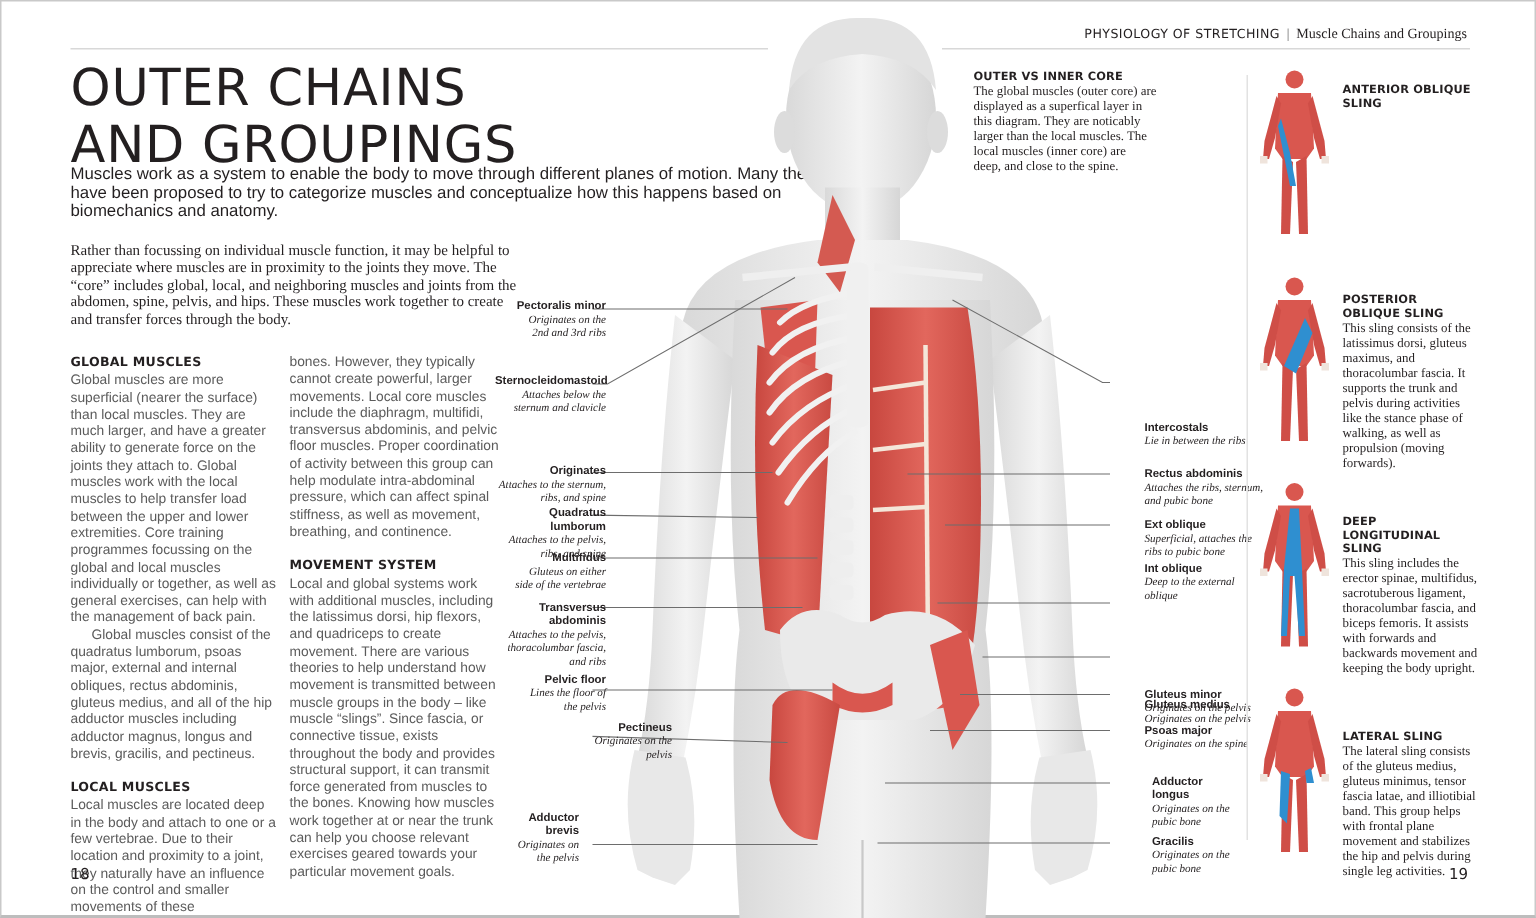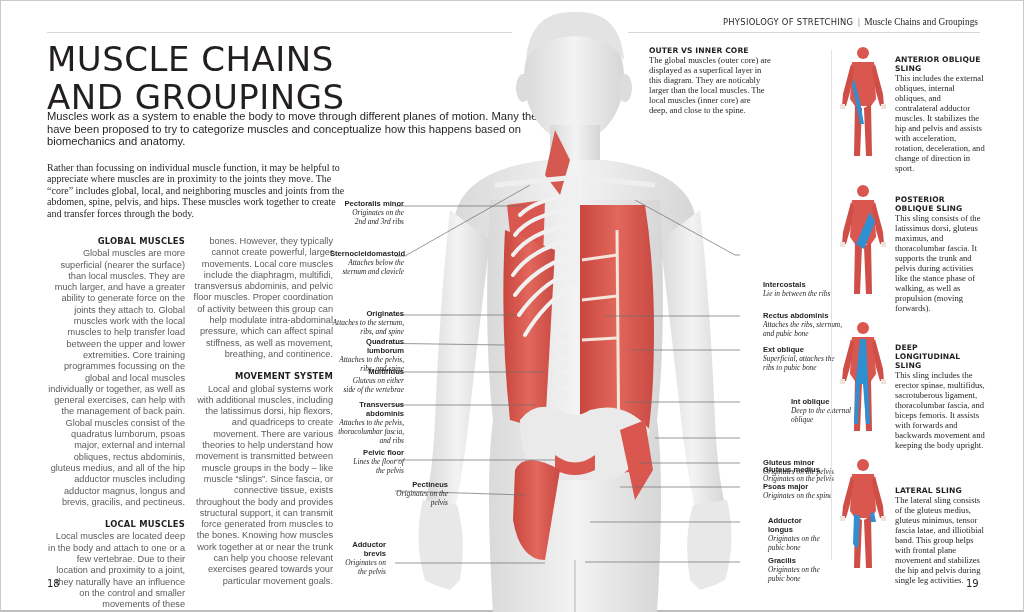--- a/index.html
+++ b/index.html
@@ -3,21 +3,21 @@
 <meta charset="utf-8">
 <style>
   * { margin: 0; padding: 0; box-sizing: border-box; }
   html, body { width: 1024px; height: 612px; overflow: hidden; background: #fff; }
   body { position: relative; font-family: "DejaVu Sans", sans-serif; color: #231f20; }
   .frame { position: absolute; inset: 0; border: 1px solid #c9c9c9; border-bottom: 2px solid #bdbdbd; }
   .hrule { position: absolute; top: 32px; height: 1px; background: #d8d8d8; }
   .title { position: absolute; left: 47px; top: 40px; font-family: "DejaVu Sans", sans-serif; font-size: 34px; font-weight: normal; line-height: 38px; letter-spacing: 0.5px; color: #231f20; }
   .lead { position: absolute; left: 47px; top: 110px; width: 520px; font-family: "Liberation Sans", sans-serif; font-size: 11.2px; line-height: 12.6px; color: #231f20; }
   .intro { position: absolute; left: 47px; top: 162px; width: 300px; font-family: "Liberation Serif", serif; font-size: 10px; line-height: 11.4px; color: #231f20; }
-  .col { position: absolute; font-family: "Liberation Sans", sans-serif; font-size: 9.2px; line-height: 11.3px; color: #5b5b5b; text-align: right; }
+  .col { position: absolute; font-family: "Liberation Sans", sans-serif; font-size: 9.2px; line-height: 11.3px; color: #5b5b5b; }
   .col h3 { font-family: "DejaVu Sans", sans-serif; font-size: 8.4px; font-weight: bold; color: #231f20; letter-spacing: 0.2px; margin-bottom: 1px; }
   .col p { margin-bottom: 0; }
   .col p.indent { text-indent: 14px; }
   .col .gap { height: 11px; }
   .pgnum { position: absolute; font-family: "DejaVu Sans", sans-serif; font-size: 10px; color: #231f20; text-align: center; }
   .running { position: absolute; right: 46px; top: 17px; font-size: 8.4px; color: #231f20; white-space: nowrap; text-align: center; }
   .running .sect { font-family: "DejaVu Sans", sans-serif; letter-spacing: 0.3px; }
   .running .sep { color: #9a9a9a; margin: 0 4px; }
   .running .chap { font-family: "Liberation Serif", serif; font-size: 9.4px; }
   .lbl { position: absolute; font-size: 7.4px; line-height: 9px; color: #231f20; }
@@ -35,21 +35,21 @@
 
 <div class="frame"></div>
 <div class="hrule" style="left:47px;width:465px;"></div>
 <div class="hrule" style="left:628px;width:352px;"></div>
 
 <div class="running">
   <span class="sect">PHYSIOLOGY OF STRETCHING</span><span class="sep">|</span><span class="chap">Muscle Chains and Groupings</span>
 </div>
 
 <h1 class="title">
-  <div>MUSCLE CHAINS</div>
+  <div>OUTER CHAINS</div>
   <div>AND GROUPINGS</div>
 </h1>
 
 <p class="lead">Muscles work as a system to enable the body to move through different planes of motion. Many theories have been proposed to try to categorize muscles and conceptualize how this happens based on biomechanics and anatomy.</p>
 <p class="intro">Rather than focussing on individual muscle function, it may be helpful to appreciate where muscles are in proximity to the joints they move. The “core” includes global, local, and neighboring muscles and joints from the abdomen, spine, pelvis, and hips. These muscles work together to create and transfer forces through the body.</p>
 
 <div class="col" style="left:47px;top:236px;width:138px;">
   <h3>GLOBAL MUSCLES</h3>
   <p>Global muscles are more superficial (nearer the surface) than local muscles. They are much larger, and have a greater ability to generate force on the joints they attach to. Global muscles work with the local muscles to help transfer load between the upper and lower extremities. Core training programmes focussing on the global and local muscles individually or together, as well as general exercises, can help with the management of back pain.</p>
   <p class="indent">Global muscles consist of the quadratus lumborum, psoas major, external and internal obliques, rectus abdominis, gluteus medius, and all of the hip adductor muscles including adductor magnus, longus and brevis, gracilis, and pectineus.</p>
@@ -207,21 +207,21 @@
     <div class="ds">Lie in between the ribs</div>
 </div>
 <div class="lbl right" style="left:763px;top:311px;width:80px;">
   <div class="nm">Rectus abdominis</div>
     <div class="ds">Attaches the ribs, sternum, and pubic bone</div>
 </div>
 <div class="lbl right" style="left:763px;top:345px;width:78px;">
   <div class="nm">Ext oblique</div>
     <div class="ds">Superficial, attaches the ribs to pubic bone</div>
 </div>
-<div class="lbl right" style="left:763px;top:397px;width:72px;margin-left:28px;">
+<div class="lbl right" style="left:763px;top:374px;width:72px;">
   <div class="nm">Int oblique</div>
     <div class="ds">Deep to the external oblique</div>
 </div>
 <div class="lbl right" style="left:763px;top:433px;width:80px;margin-top:32px;">
   <div class="nm">Gluteus medius</div>
     <div class="ds">Originates on the pelvis</div>
 </div>
 <div class="lbl right" style="left:763px;top:458px;width:80px;">
   <div class="nm">Gluteus minor</div>
     <div class="ds">Originates on the pelvis</div>
@@ -269,21 +269,20 @@
   <use href="#man" y="275"></use>
   <path d="M22 295 L28 295 L30 335 L32 380 L28 380 L25 340 L22 340 L20 380 L16 380 L18 335Z" fill="#2f8fd0"></path>
 
   <use href="#man" y="412"></use>
   <path d="M16 470 L22 472 L20 505 L15 500Z" fill="#2f8fd0"></path>
   <path d="M32 470 L36 468 L38 478 L33 478Z" fill="#2f8fd0"></path>
 </svg>
 
 <div class="box" style="left:895px;top:55px;width:90px;">
   <h4>ANTERIOR OBLIQUE SLING</h4>
-  <p>This includes the external obliques, internal obliques, and contralateral adductor muscles. It stabilizes the hip and pelvis and assists with acceleration, rotation, deceleration, and change of direction in sport.</p>
 </div>
 <div class="box" style="left:895px;top:195px;width:90px;">
   <h4>POSTERIOR OBLIQUE SLING</h4>
   <p>This sling consists of the latissimus dorsi, gluteus maximus, and thoracolumbar fascia. It supports the trunk and pelvis during activities like the stance phase of walking, as well as propulsion (moving forwards).</p>
 </div>
 <div class="box" style="left:895px;top:343px;width:90px;">
   <h4>DEEP LONGITUDINAL SLING</h4>
   <p>This sling includes the erector spinae, multifidus, sacrotuberous ligament, thoracolumbar fascia, and biceps femoris. It assists with forwards and backwards movement and keeping the body upright.</p>
 </div>
 <div class="box" style="left:895px;top:486px;width:90px;">

